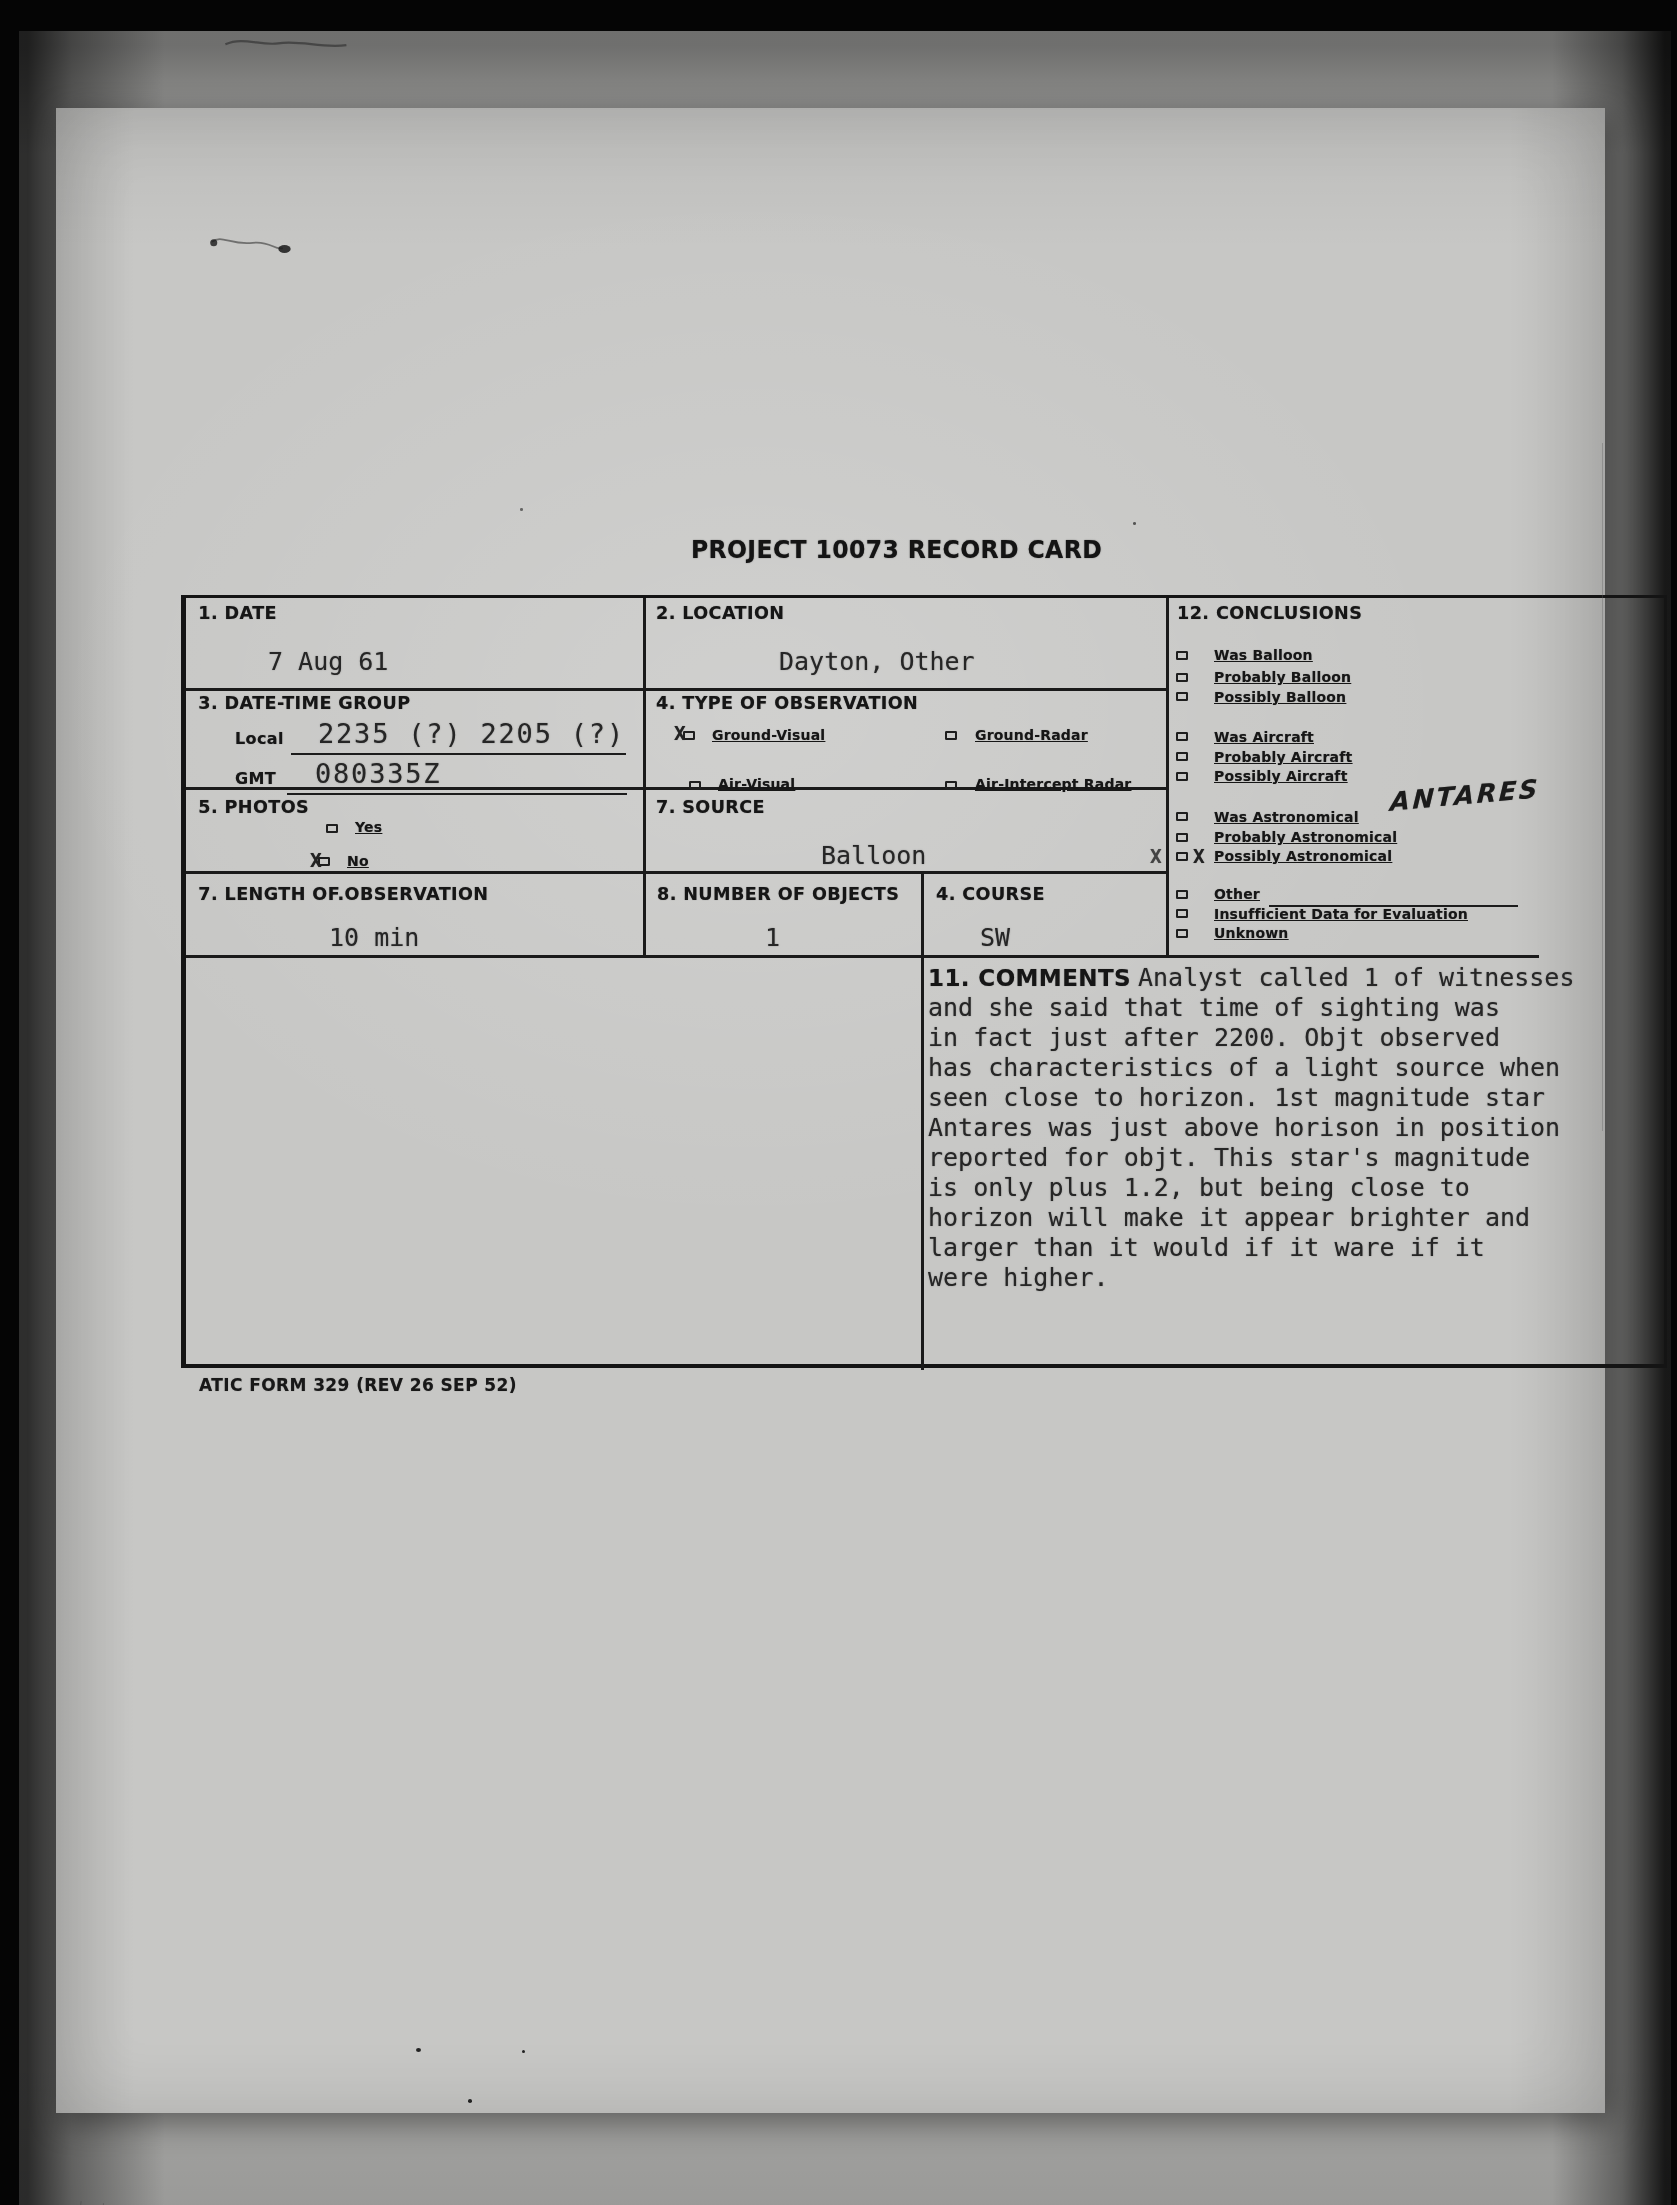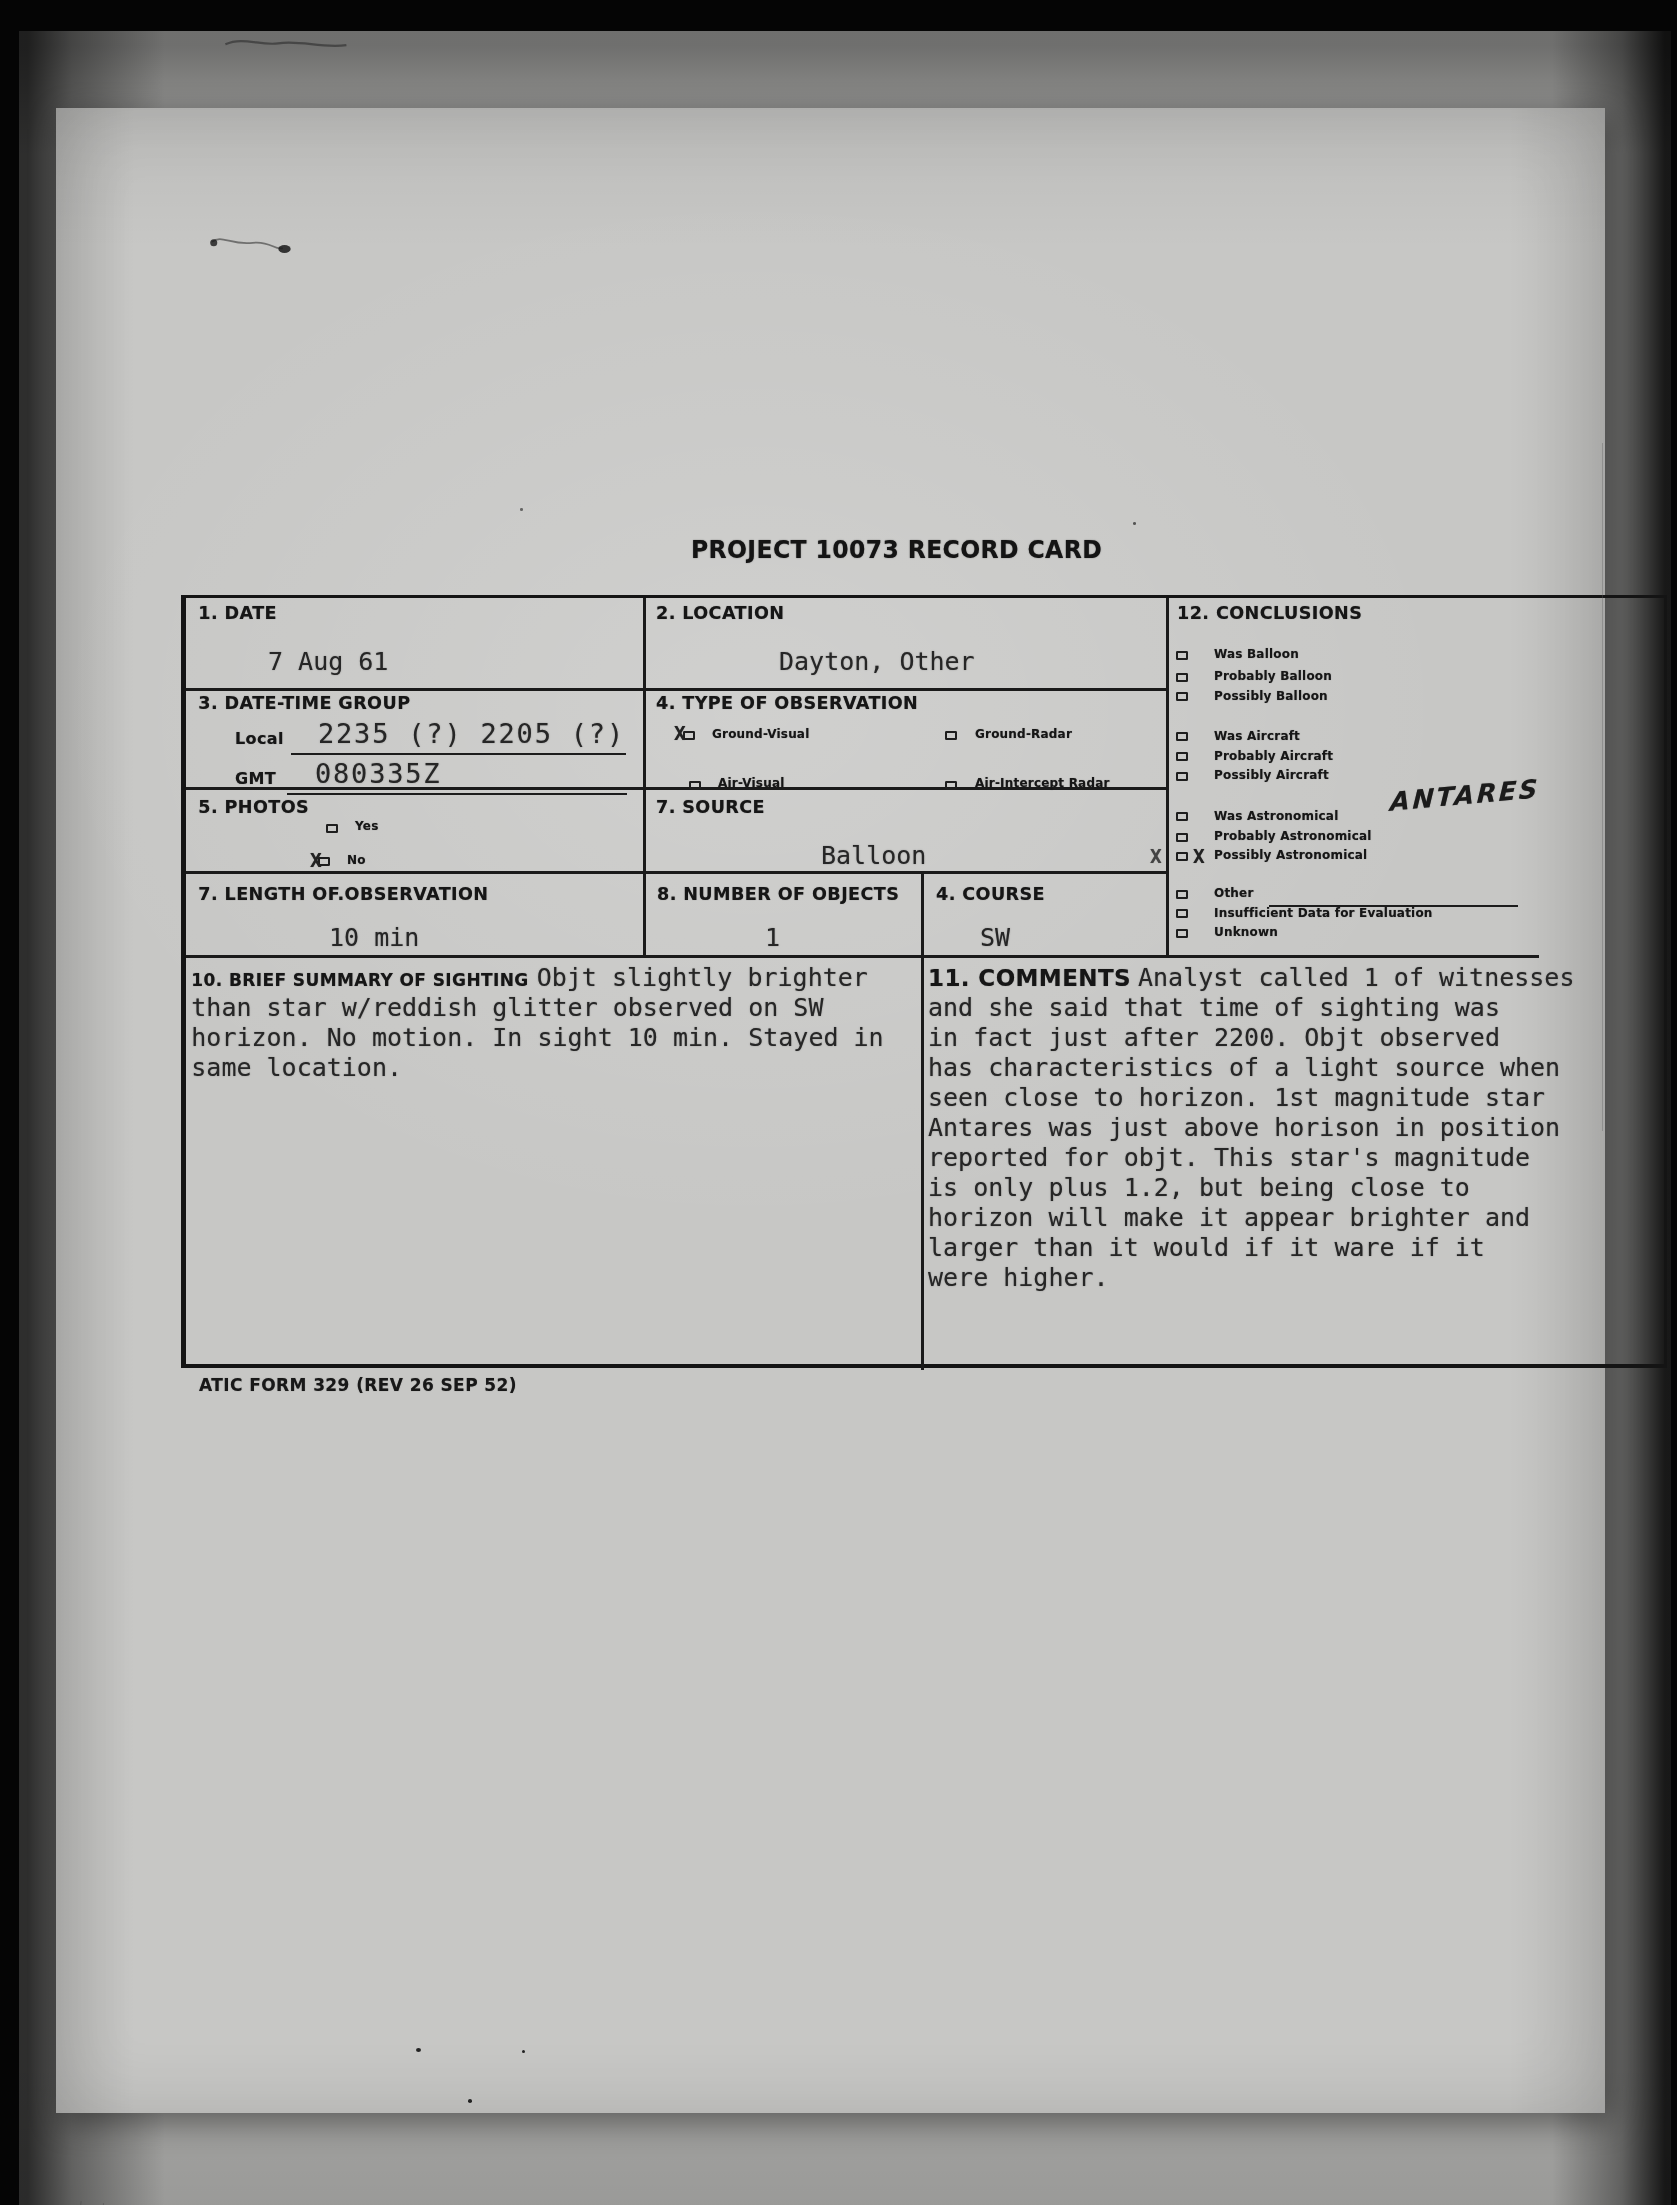--- a/index.html
+++ b/index.html
@@ -35,22 +35,22 @@
     color:#141414;letter-spacing:0.4px;transform:scaleX(0.94);transform-origin:center;
     text-shadow:0 0 1.3px rgba(20,20,20,0.6);white-space:nowrap;}
   #card{position:absolute;left:125px;top:487px;width:1486px;height:773px;
     border:3.1px solid #141414;border-left-width:5.3px;border-bottom-width:4px;}
   .hline{position:absolute;background:#1a1a1a;height:2.6px;}
   .vline{position:absolute;background:#1a1a1a;width:2.6px;}
   .cb{position:absolute;width:12.3px;height:9.3px;border:2.2px solid #1e1e1e;border-radius:1.3px;}
   .xmark{position:absolute;font-family:"DejaVu Sans Mono","Liberation Mono",monospace;
     font-weight:bold;font-size:19.4px;color:#222;text-shadow:0 0 0.9px rgba(30,30,30,0.6);}
   .clabel{position:absolute;font-family:"DejaVu Sans","Liberation Sans",sans-serif;
-    font-weight:bold;font-size:12px;color:#161616;letter-spacing:0.2px;white-space:nowrap;
-    text-shadow:0 0 0.9px rgba(25,25,25,0.5);}
+    font-weight:bold;font-size:14px;color:#161616;letter-spacing:0.2px;white-space:nowrap;
+    text-shadow:0 0 0.9px rgba(25,25,25,0.5);text-decoration:underline;}
   .uline{position:absolute;background:#1c1c1c;height:2.2px;}
   #footer{position:absolute;left:143px;top:1267px;font-family:"DejaVu Sans","Liberation Sans",sans-serif;
     font-weight:bold;font-size:17px;color:#181818;letter-spacing:0.4px;
     text-shadow:0 0 0.9px rgba(25,25,25,0.5);}
   #antares{position:absolute;left:1204px;top:182px;font-family:"DejaVu Sans","Liberation Sans",sans-serif;
     font-style:italic;font-weight:bold;font-size:25.6px;color:#1b1b1b;letter-spacing:2.6px;
     transform:rotate(-5deg) skewX(-8deg);text-shadow:0 0 0.9px rgba(25,25,25,0.5);}
   .scratch{position:absolute;width:1.3px;background:rgba(70,70,70,0.45);border-radius:0.9px;}
   .speck{position:absolute;background:#222;border-radius:50%;}
   .crease{position:absolute;width:1.3px;background:rgba(95,95,95,0.35);}
@@ -115,26 +115,20 @@
     <span class="flabel abs" style="left:470px;top:199px">7. SOURCE</span>
     <span class="typed abs" style="left:635px;top:243px">Balloon</span>
 
     <span class="flabel abs" style="left:12.3px;top:286px">7. LENGTH OF.OBSERVATION</span>
     <span class="typed abs" style="left:143px;top:325px">10 min</span>
     <span class="flabel abs" style="left:471px;top:286px">8. NUMBER OF OBJECTS</span>
     <span class="typed abs" style="left:579px;top:325px">1</span>
     <span class="flabel abs" style="left:750px;top:286px">4. COURSE</span>
     <span class="typed abs" style="left:794px;top:325px">SW</span>
 
-    <div class="abs" style="left:5.3px;top:365px;width:730px">
-      <span class="flabel small" style="font-size:17px;margin-right:8px">10. BRIEF SUMMARY OF SIGHTING</span><span class="typed pre">Objt slightly brighter
-than star w/reddish glitter observed on SW
-horizon. No motion. In sight 10 min. Stayed in
-same location.</span>
-    </div>
 
     <div class="abs" style="left:742px;top:365px;width:653px;overflow:visible">
       <span class="flabel small" style="font-size:23px;margin-right:7px">11. COMMENTS</span><span class="typed pre">Analyst called 1 of witnesses
 and she said that time of sighting was
 in fact just after 2200. Objt observed
 has characteristics of a light source when
 seen close to horizon. 1st magnitude star
 Antares was just above horison in position
 reported for objt. This star's magnitude
 is only plus 1.2, but being close to

